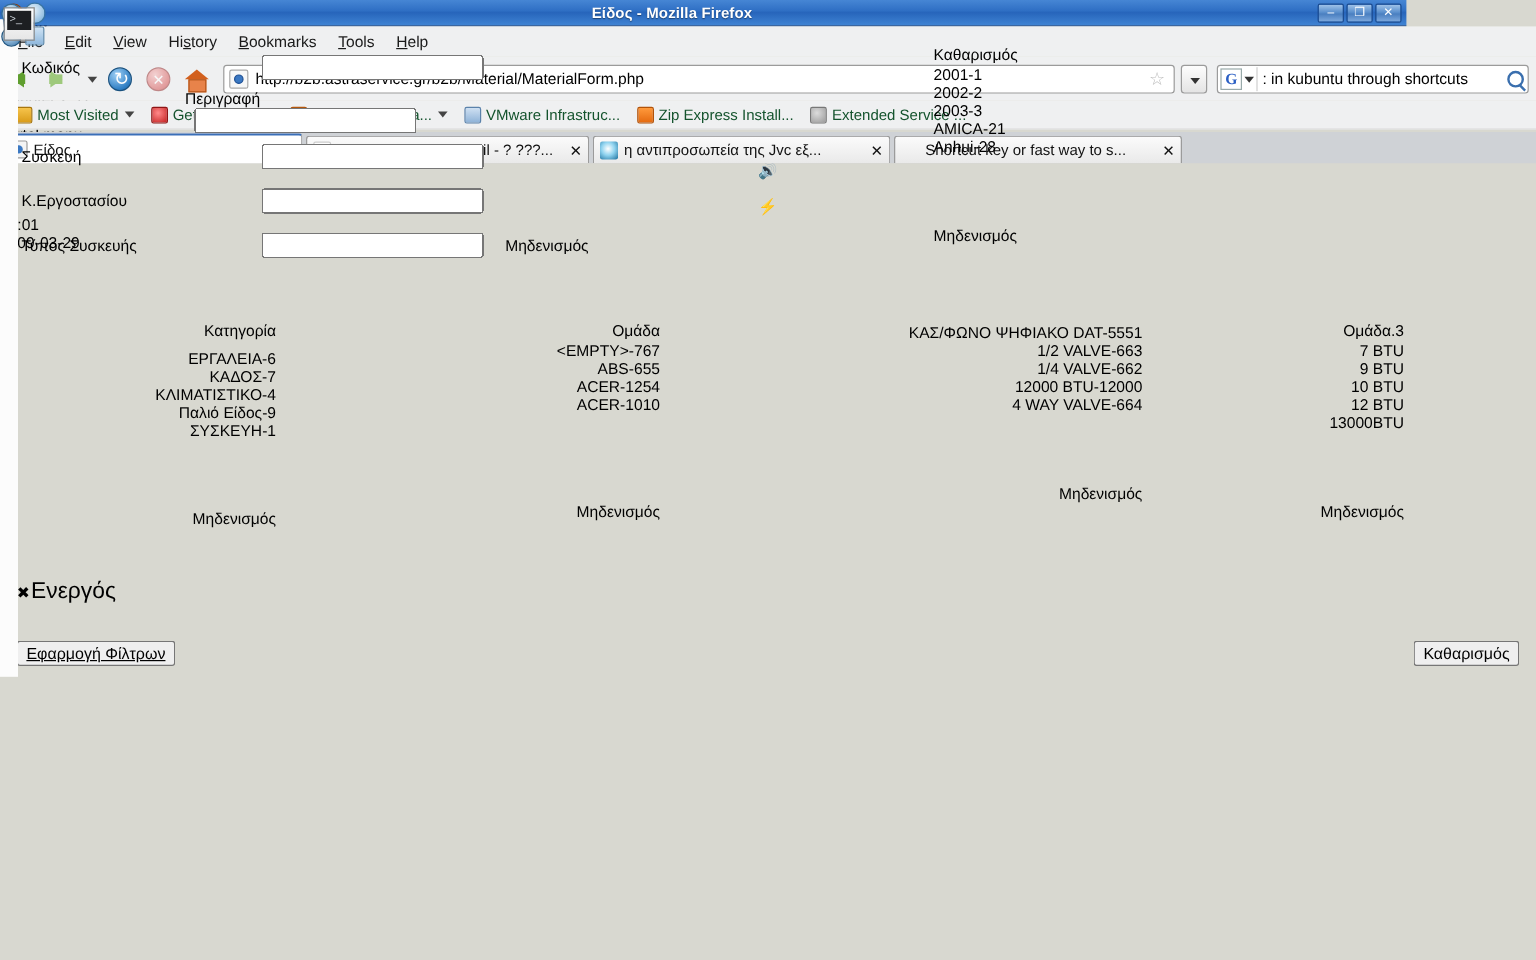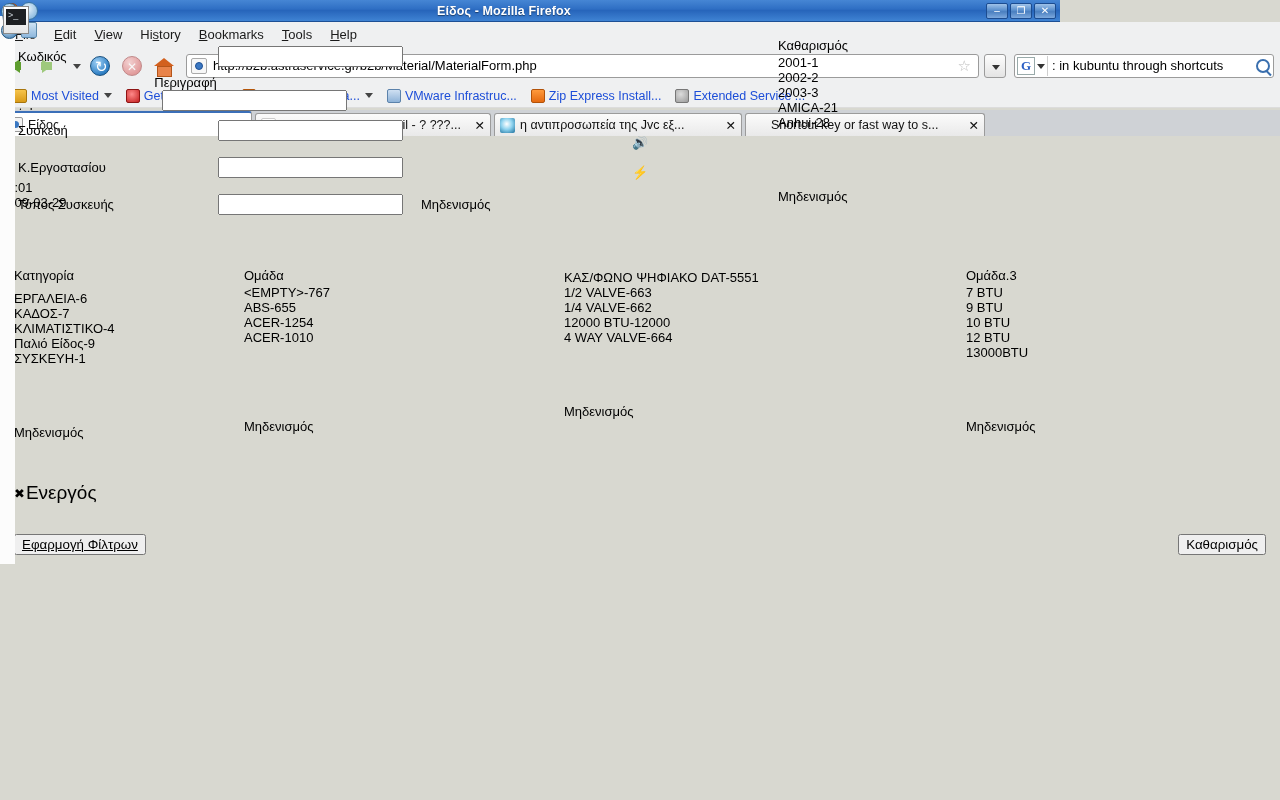--- a/index.html
+++ b/index.html
@@ -8,21 +8,21 @@
     width: 1280px; height: 800px;
     overflow: hidden;
     font-family: "Liberation Sans", sans-serif;
     font-size: 13px;
   }
 
   #screen { position: relative; width: 1280px; height: 800px; background: #d8d8d0; }
 
   
   .titlebar {
-    position: absolute; left: 0; top: 0; width: 1060px; height: 22px;
+    position: absolute; left: 0; top: 0; width: 1172px; height: 22px;
     background: linear-gradient(to bottom, #4686d4 0%, #2f6fc4 42%, #2765bb 50%, #3f83d3 100%);
     border-bottom: 1px solid #1d4f94;
     display: flex; align-items: center;
   }
   .tb-icon { width: 20px; height: 20px; margin-left: 2px; position: relative; }
   .ff-logo {
     width: 15px; height: 15px; border-radius: 50%;
     background: radial-gradient(circle at 35% 30%, #ffd24d 0%, #f08a22 45%, #d6501a 100%);
     border: 1px solid #8d3d10; position: absolute; left: 2px; top: 2px;
   }
@@ -146,21 +146,21 @@
     width:14px;height:14px;border:2px solid #3a6fae;border-radius:50%;position:relative;margin:0 3px;flex:0 0 auto;
   }
   .mag::after{content:"";position:absolute;right:-4px;bottom:-3px;width:7px;height:2px;background:#3a6fae;transform:rotate(45deg);}
 
   
   .bookmarks {
     position: absolute; left: 0; top: 84px; width: 1280px; height: 24px;
     background: #eff0f1; display: flex; align-items: center; padding-left: 6px; gap: 0;
     border-bottom: 1px solid #dcdcdc;
   }
-  .bm { display: flex; align-items: center; padding: 2px 7px; font-size: 12.5px; color: #1d4ed8; white-space: nowrap;}
+  .bm { display: flex; align-items: center; padding: 2px 7px; font-size: 12.5px; color: #14532d; white-space: nowrap;}
   .bm .ic { width: 14px; height: 14px; margin-right: 4px; border-radius: 2px; flex:0 0 auto;}
   .ic-folder { background: linear-gradient(to bottom,#f6c44c,#d99b19); border:1px solid #a8760d; }
   .ic-red { background: radial-gradient(circle at 40% 35%, #ff8a8a, #c42020); border-radius:50%; border:1px solid #8e1414;}
   .ic-rss { background: linear-gradient(to bottom,#ffa64d,#e8730f); border:1px solid #b4560a;}
   .ic-vm { background: linear-gradient(to bottom,#cfe0f2,#8fb3d8); border:1px solid #5b82ab;}
   .ic-zip { background: linear-gradient(to bottom,#ff9a3c,#e56a10); border:1px solid #b25208; border-radius:3px;}
   .ic-ext { background: radial-gradient(circle at 40% 35%,#dcdcdc,#9a9a9a); border-radius:50%;border:1px solid #777;}
   .bm .caret { margin-left: 5px; width:0;height:0;
     border-left:4px solid transparent;border-right:4px solid transparent;border-top:5px solid #444;}
 
@@ -552,21 +552,21 @@
             <div class="sb-btn up"></div>
             <div class="sb-track">
               <div class="sb-thumb" style="top:10px;height:26px;"></div>
             </div>
             <div class="sb-btn dn"></div>
           </div>
         </div>
         <div class="link" style="margin-top:6px;display:inline-block">Μηδενισμός</div>
       </div>
 
-      <div style="position:absolute;left:14px;top:268px;width:1160px;display:flex;gap:14px;">
+      <div style="position:absolute;left:14px;top:268px;width:1160px;display:flex;gap:14px;text-align:right;">
 
         <div style="width:216px">
           <div class="listlabel">Κατηγορία</div>
           <div class="listbox" style="height:128px;margin-top:8px;">
             <div class="opts">
               <div class="opt">ΕΡΓΑΛΕΙΑ-6</div>
               <div class="opt">ΚΑΔΟΣ-7</div>
               <div class="opt">ΚΛΙΜΑΤΙΣΤΙΚΟ-4</div>
               <div class="opt">Παλιό Είδος-9</div>
               <div class="opt white">ΣΥΣΚΕΥΗ-1</div>

